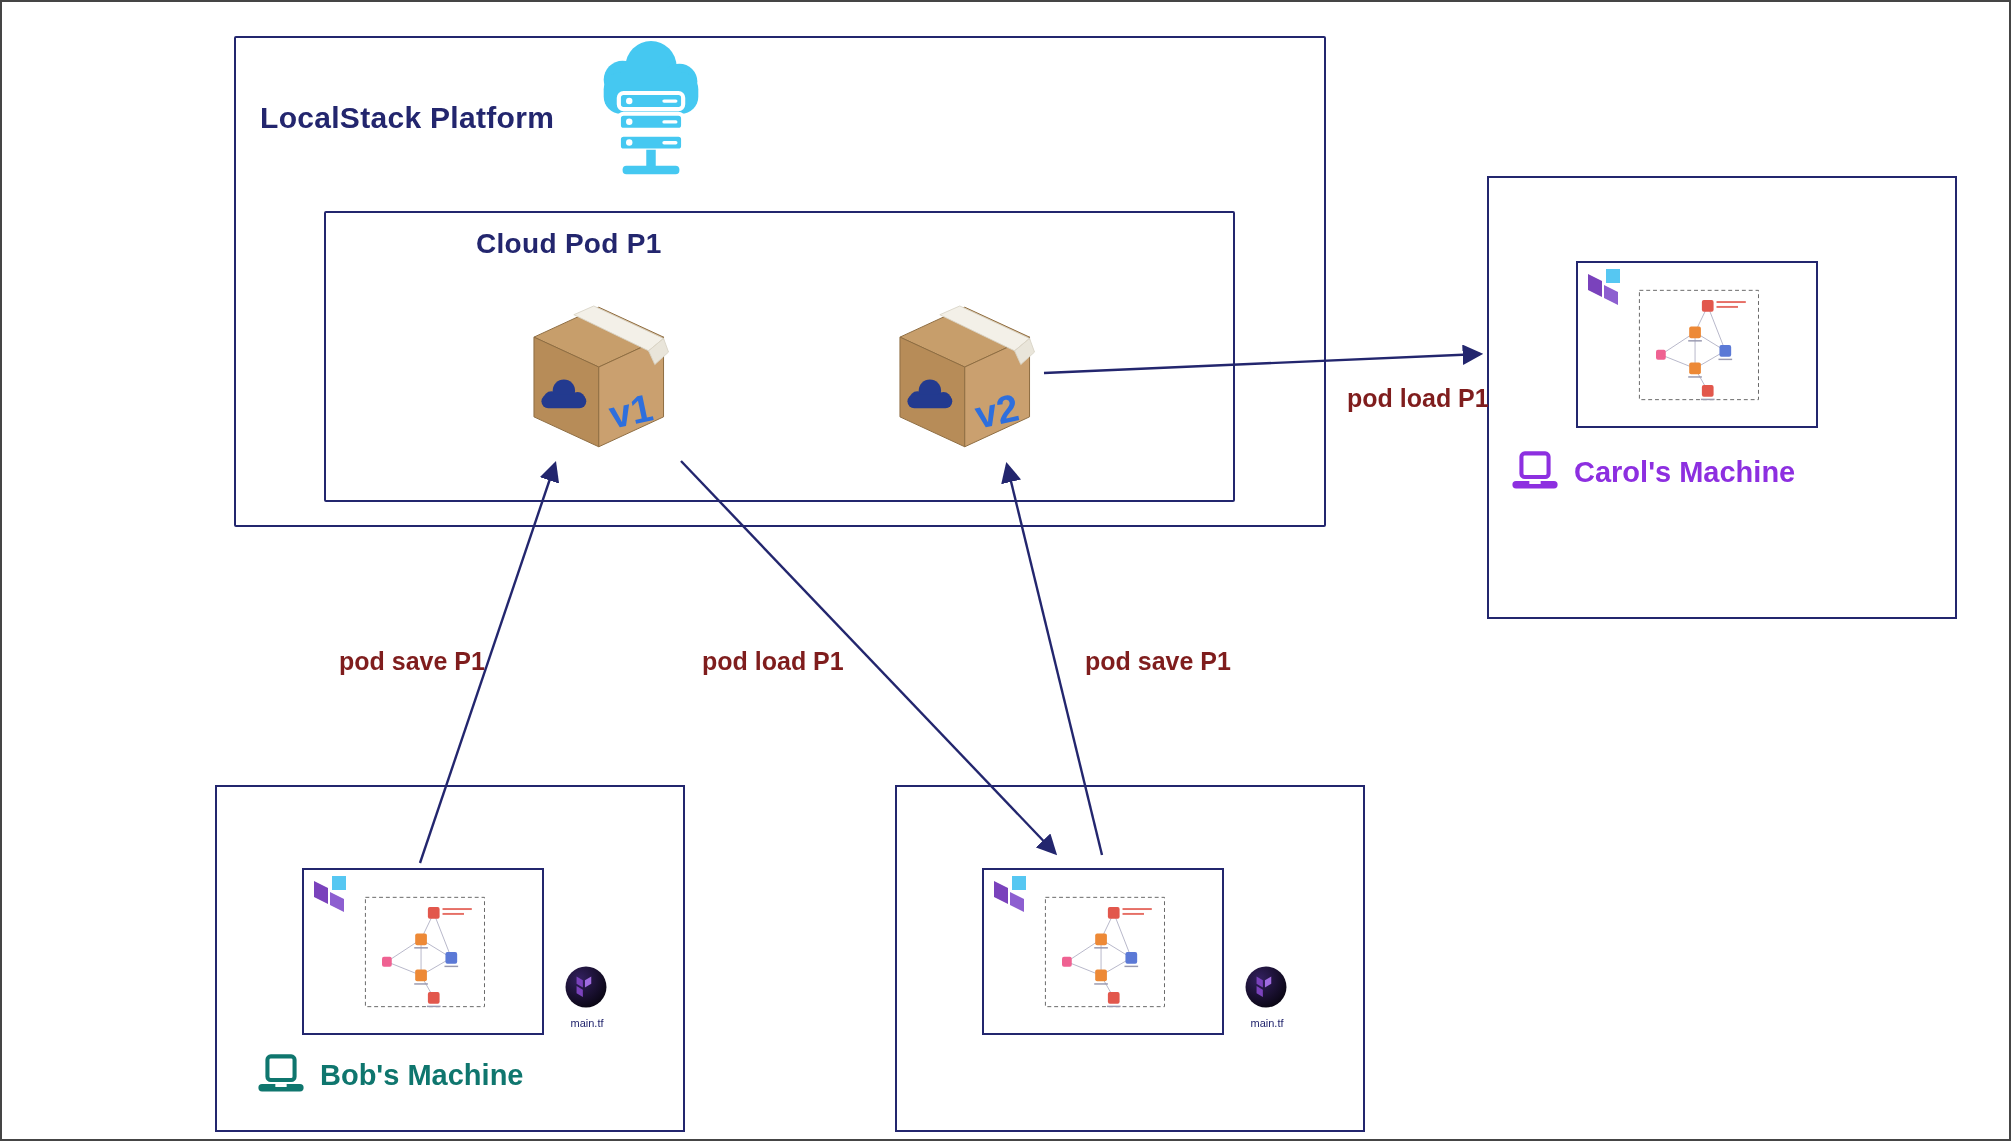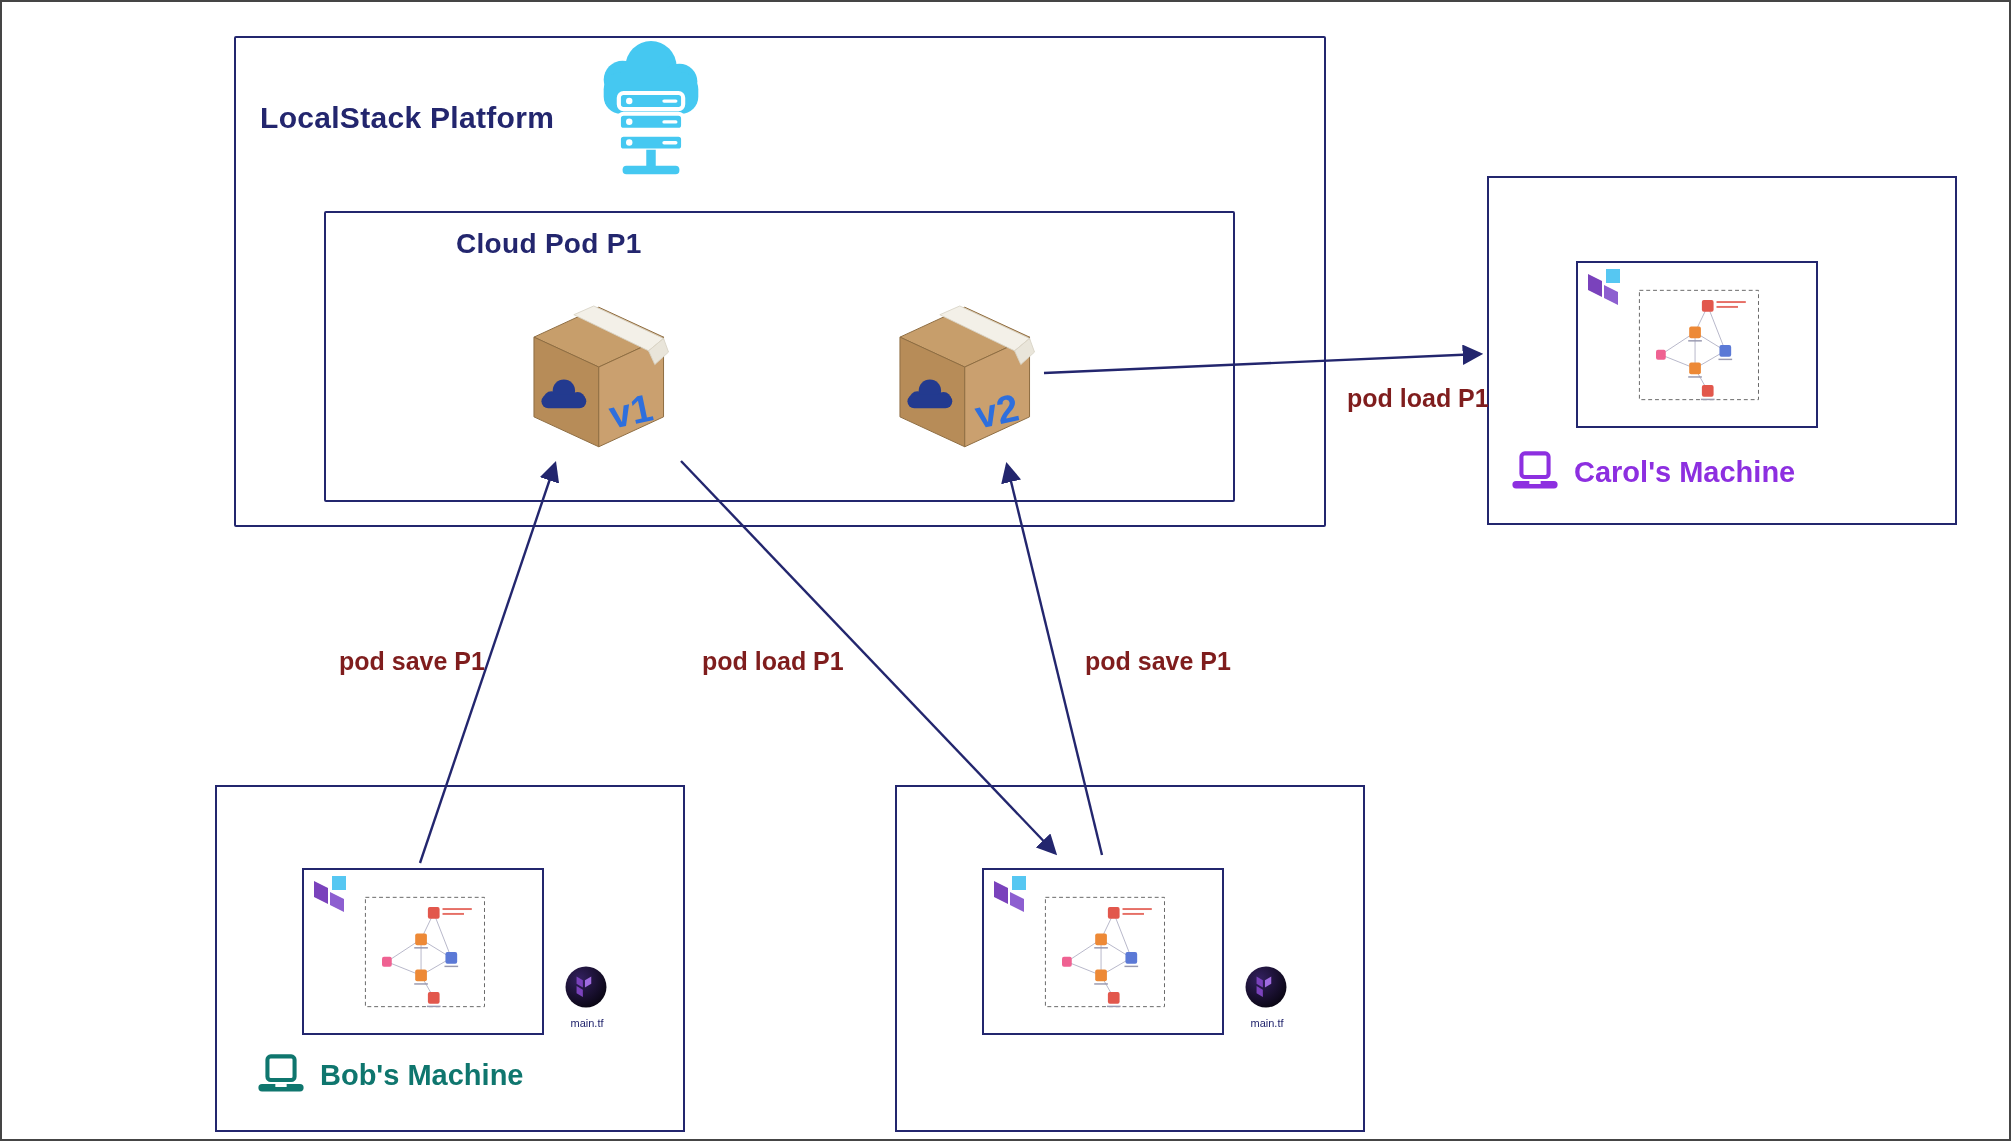--- a/index.html
+++ b/index.html
@@ -88,21 +88,21 @@
       <circle cx="20.5" cy="43.2" r="1.7"></circle>
       <circle cx="20.5" cy="54.2" r="1.7"></circle>
       <rect x="38" y="31.4" width="8" height="1.8" rx="0.9"></rect>
       <rect x="38" y="42.4" width="8" height="1.8" rx="0.9"></rect>
       <rect x="38" y="53.4" width="8" height="1.8" rx="0.9"></rect>
     </g>
   </svg>
 
   <div class="box" style="left:322px;top:209px;width:911px;height:291px;"></div>
 
-  <div class="title" style="left:454px;top:226px;">Cloud Pod P1</div>
+  <div class="title" style="left:474px;top:226px;">Cloud Pod P1</div>
 
   <svg class="pkg" style="left:522px;top:295px;" viewBox="0 0 122 124">
     <g stroke="#8f6d42" stroke-width="0.8">
       <polygon points="60,6 112,30 60,54 8,30" fill="#c79e6b"></polygon>
       <polygon points="8,30 60,54 60,118 8,94" fill="#b78c58"></polygon>
       <polygon points="112,30 60,54 60,118 112,94" fill="#caa06f"></polygon>
     </g>
     <polygon points="40,12 56,5 112,31 100,41" fill="#f3f0e8" stroke="#d8d3c6" stroke-width="0.7"></polygon>
     <polygon points="100,41 112,31 116,42 105,52" fill="#e9e5da" stroke="#d8d3c6" stroke-width="0.7"></polygon>
     <g fill="#233a8f">
@@ -124,21 +124,21 @@
     <polygon points="100,41 112,31 116,42 105,52" fill="#e9e5da" stroke="#d8d3c6" stroke-width="0.7"></polygon>
     <g fill="#233a8f">
       <circle cx="22" cy="80" r="6.5"></circle>
       <circle cx="32" cy="73" r="9"></circle>
       <circle cx="43" cy="80" r="6"></circle>
       <rect x="14" y="76" width="36" height="11" rx="5.5"></rect>
     </g>
     <text x="88" y="100" text-anchor="middle" font-size="31" font-weight="bold" fill="#2e6fdd" transform="rotate(-12 88 100)">v2</text>
   </svg>
 
-  <div class="machine-box" style="left:1485px;top:174px;width:470px;height:349px;">
+  <div class="machine-box" style="left:1485px;top:174px;width:470px;height:443px;">
     <div class="diagram-box" style="left:87px;top:83px;">
       <div class="mini-slot">
   <svg viewBox="0 0 242 167">
     <rect x="62" y="28" width="122" height="112" fill="none" stroke="#666" stroke-width="1" stroke-dasharray="4 3"></rect>
 
     <g stroke="#b6b6c8" stroke-width="1" fill="none">
       <line x1="132" y1="44" x2="119" y2="71"></line>
       <line x1="132" y1="44" x2="150" y2="90"></line>
       <line x1="119" y1="71" x2="150" y2="90"></line>
       <line x1="119" y1="71" x2="84" y2="94"></line>

